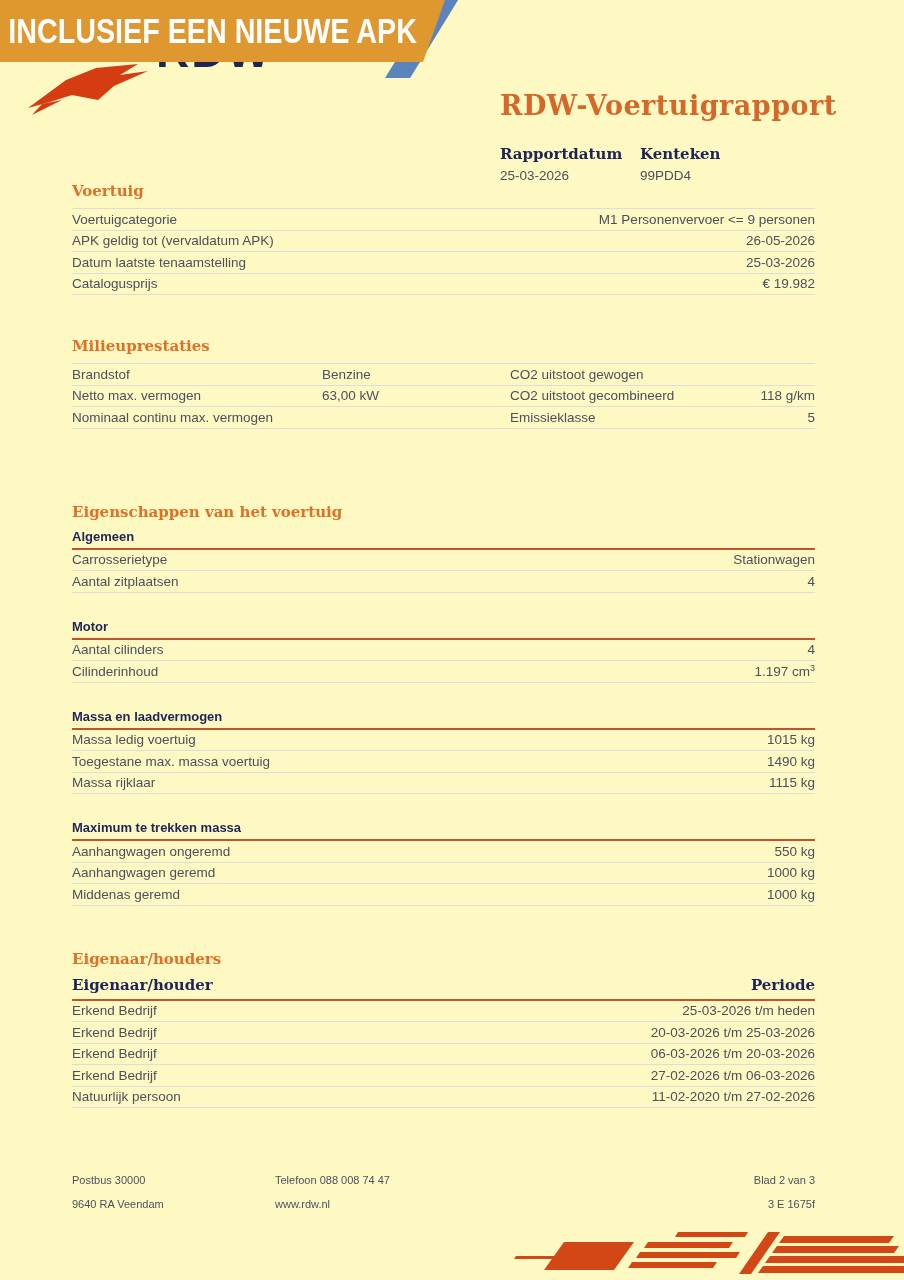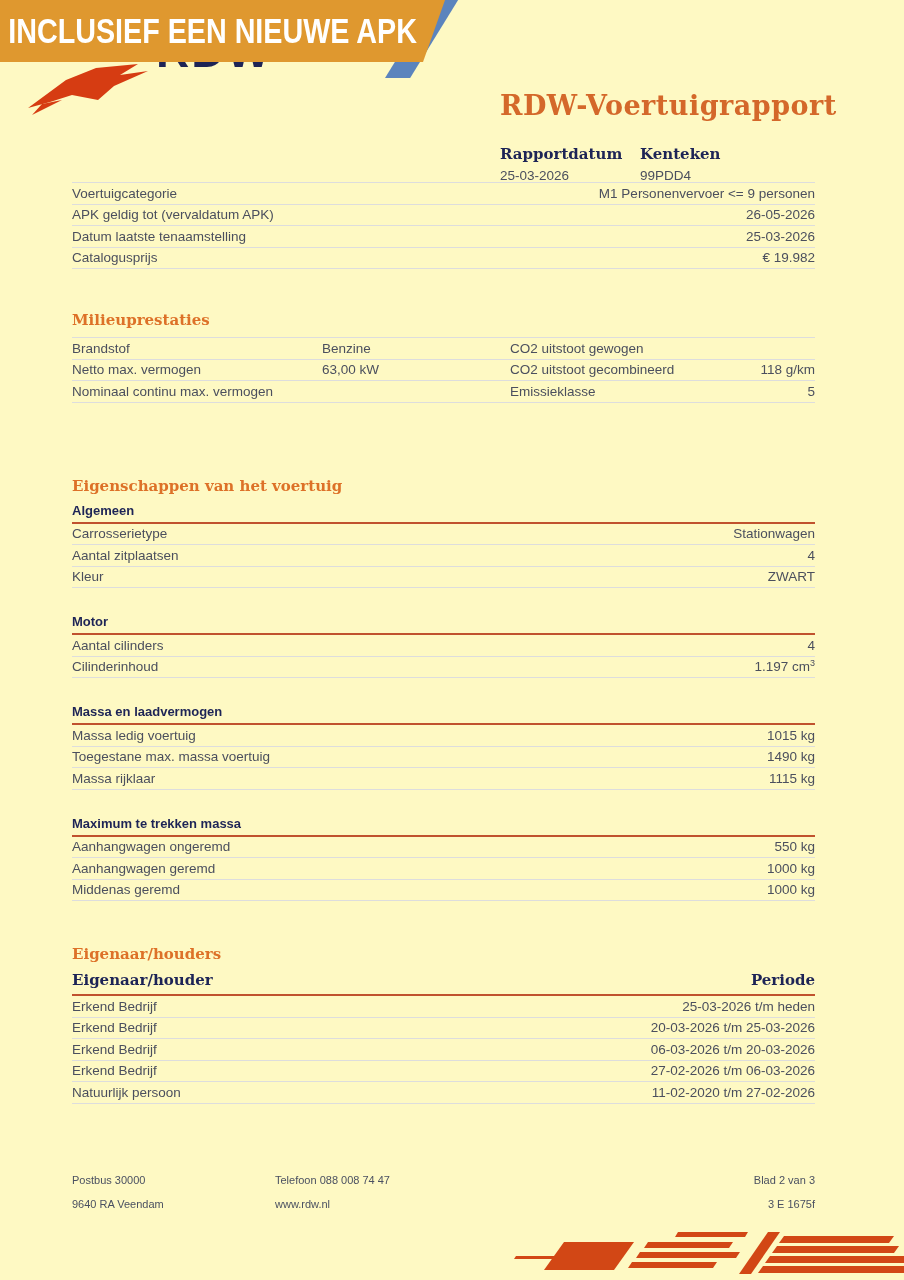--- a/index.html
+++ b/index.html
@@ -134,20 +134,21 @@
       <div class="doc-field">
         <div class="flabel">Kenteken</div>
         <div class="fvalue">99PDD4</div>
       </div>
     </div>
   </div>
 
   <div class="content">
 
     <section>
+      <h2 class="sec">Voertuig</h2>
       <div class="rows">
         <div class="row">
           <span class="lab">Voertuigcategorie</span>
           <span class="val">M1 Personenvervoer &lt;= 9 personen</span>
         </div>
         <div class="row">
           <span class="lab">APK geldig tot (vervaldatum APK)</span>
           <span class="val">26-05-2026</span>
         </div>
         <div class="row">
@@ -191,24 +192,20 @@
       <div class="group">
         <h3 class="sub">Algemeen</h3>
         <div class="rows no-top">
           <div class="row">
             <span class="lab">Carrosserietype</span>
             <span class="val">Stationwagen</span>
           </div>
           <div class="row">
             <span class="lab">Aantal zitplaatsen</span>
             <span class="val">4</span>
-          </div>
-          <div class="row">
-            <span class="lab">Kleur</span>
-            <span class="val">ZWART</span>
           </div>
         </div>
       </div>
 
       <div class="group">
         <h3 class="sub">Motor</h3>
         <div class="rows no-top">
           <div class="row">
             <span class="lab">Aantal cilinders</span>
             <span class="val">4</span>

